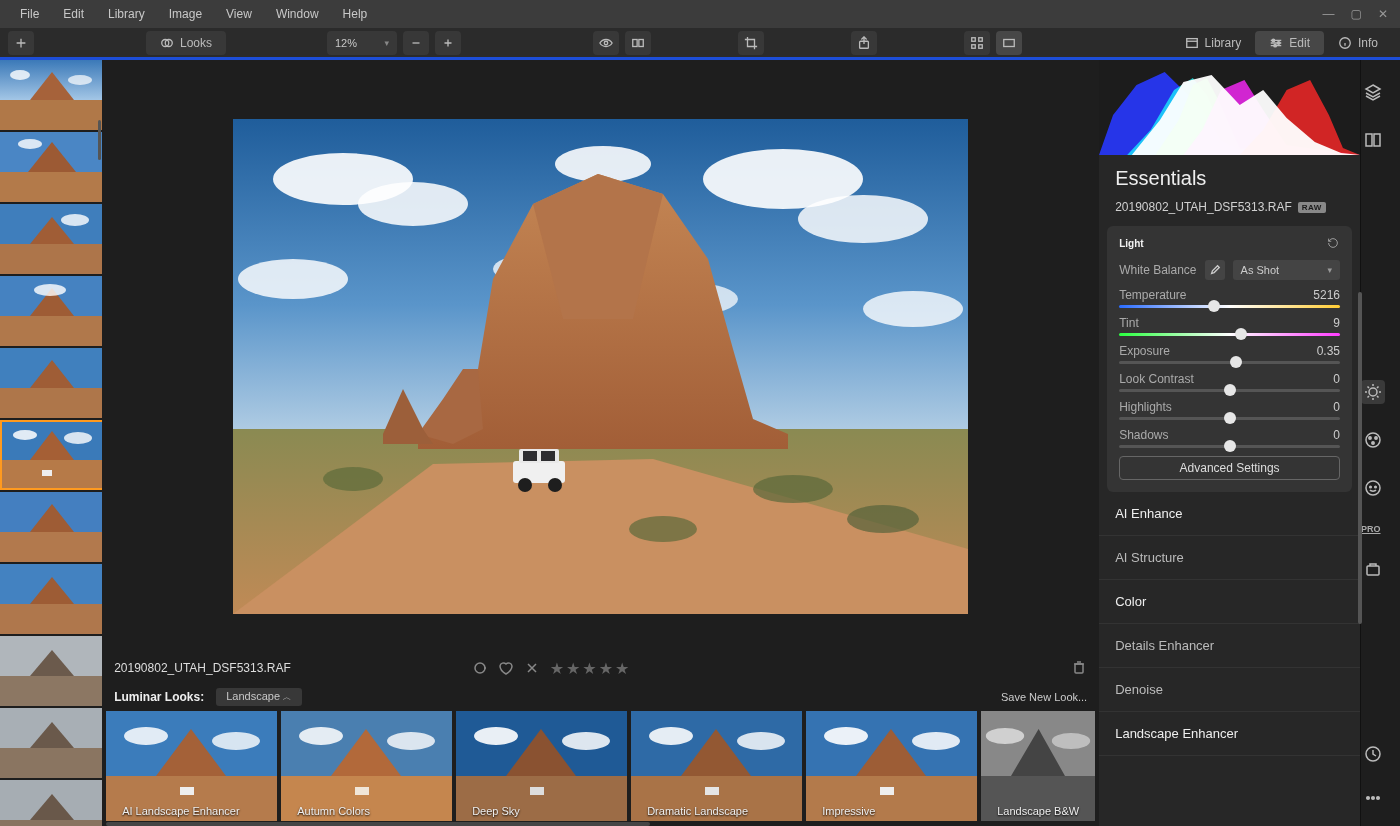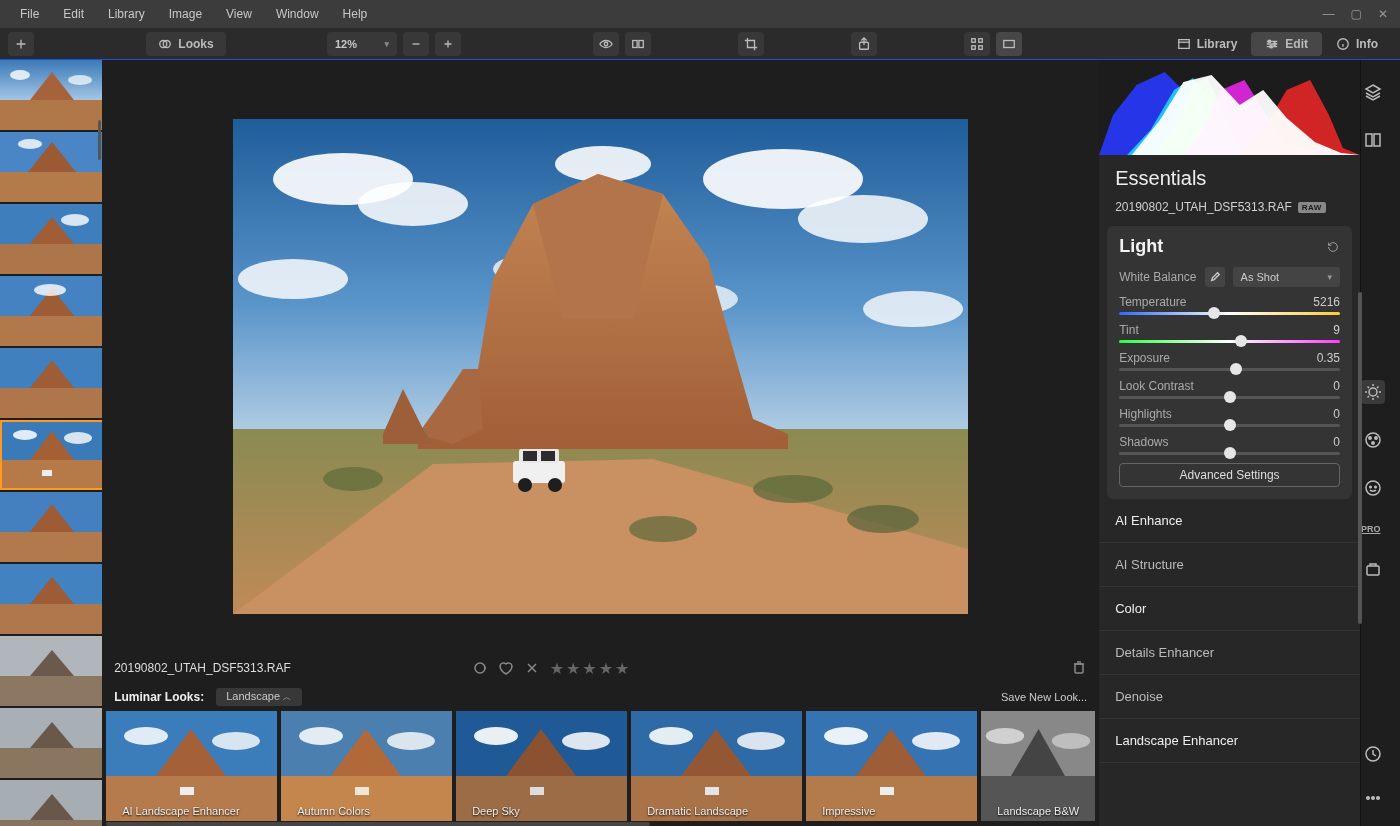--- a/index.html
+++ b/index.html
@@ -2,21 +2,21 @@
 <html><head>
 <meta charset="utf-8">
 <style>
 * { margin: 0; padding: 0; box-sizing: border-box; font-family: -apple-system, "Segoe UI", Arial, sans-serif; }
 html, body { width: 1400px; height: 826px; background: #1e1e1e; color: #c8c8c8; overflow: hidden; user-select: none; }
 .menubar { height: 28px; background: #3c3c3c; display: flex; align-items: center; padding: 0 8px; justify-content: space-between; font-size: 12px; }
 .menubar .menus { display: flex; gap: 0; }
 .menubar .menus span { padding: 4px 12px; cursor: pointer; }
 .menubar .win-ctrl { display: flex; gap: 8px; font-size: 12px; color: #999; }
 .menubar .win-ctrl span { cursor: pointer; padding: 2px 4px; }
-.toolbar { height: 32px; background: #2b2b2b; display: flex; align-items: center; padding: 0 8px; font-size: 12px; gap: 6px; border-bottom: 1px solid #1d4ed8; font-weight: bold; }
+.toolbar { height: 32px; background: #2b2b2b; display: flex; align-items: center; padding: 0 8px; font-size: 12px; gap: 6px; border-bottom: 3px solid #1d4ed8; }
 .tb-btn { height: 24px; background: #383838; border-radius: 4px; display: flex; align-items: center; justify-content: center; padding: 0 10px; color: #bbb; cursor: pointer; }
 .tb-btn.square { width: 26px; padding: 0; }
 .tb-btn svg { width: 14px; height: 14px; stroke: #bbb; fill: none; stroke-width: 1.5; }
 .looks-btn { width: 80px; justify-content: center; gap: 6px; }
 .zoom-group { display: flex; align-items: center; gap: 6px; margin-left: 95px; }
 .zoom-sel { width: 70px; background: #383838; height: 24px; border-radius: 4px; display: flex; align-items: center; justify-content: space-between; padding: 0 8px; font-size: 11px; }
 .zoom-sel:after { content: "▾"; font-size: 9px; color: #888; }
 .toolbar-spacer { flex: 1; }
 .toolbar-right { display: flex; gap: 0; }
 .mode-tab { height: 24px; padding: 0 14px; display: flex; align-items: center; gap: 6px; font-size: 12px; color: #bbb; cursor: pointer; border-radius: 4px; }
@@ -59,21 +59,21 @@
 .right-col { width: 318px; background: #272727; display: flex; position: relative; }
 .panel { flex: 1; overflow: hidden; display: flex; flex-direction: column; }
 .histogram { height: 95px; background: #1c1c1c; position: relative; }
 .histogram svg { width: 100%; height: 100%; }
 .panel-head { padding: 12px 16px 6px; }
 .panel-head h2 { font-size: 20px; font-weight: 400; color: #eee; }
 .file-line { padding: 4px 16px 12px; font-size: 12px; color: #d0d0d0; display: flex; align-items: center; gap: 6px; }
 .raw-badge { background: #888; color: #1b1b1b; font-size: 8px; font-weight: 700; padding: 1px 4px; border-radius: 2px; letter-spacing: 0.5px; }
 .light-panel { background: #343434; margin: 0 8px; border-radius: 6px; padding: 10px 12px 12px; }
 .light-head { display: flex; align-items: center; justify-content: space-between; margin-bottom: 10px; }
-.light-head h3 { font-size: 18px; font-weight: 600; color: #f2f2f2; }
+.light-head h3 { font-size: 10px; font-weight: 600; color: #f2f2f2; }
 .light-head svg { width: 14px; height: 14px; stroke: #aaa; fill: none; }
 .wb-row { display: flex; align-items: center; gap: 8px; margin-bottom: 8px; }
 .wb-row .lbl { font-size: 12px; color: #aaa; flex: 0 0 auto; }
 .wb-picker { width: 20px; height: 20px; background: #444; border-radius: 3px; display: flex; align-items: center; justify-content: center; cursor: pointer; }
 .wb-picker svg { width: 12px; height: 12px; stroke: #ccc; fill: none; stroke-width: 1.5; }
 .wb-sel { flex: 1; background: #444; height: 20px; border-radius: 3px; font-size: 11px; color: #ccc; display: flex; align-items: center; padding: 0 8px; justify-content: space-between; cursor: pointer; }
 .wb-sel:after { content: "▾"; font-size: 9px; color: #999; }
 .slider-row { margin-bottom: 8px; }
 .slider-lbl { display: flex; justify-content: space-between; font-size: 12px; color: #aaa; margin-bottom: 3px; }
 .slider-lbl .val { color: #ccc; }

